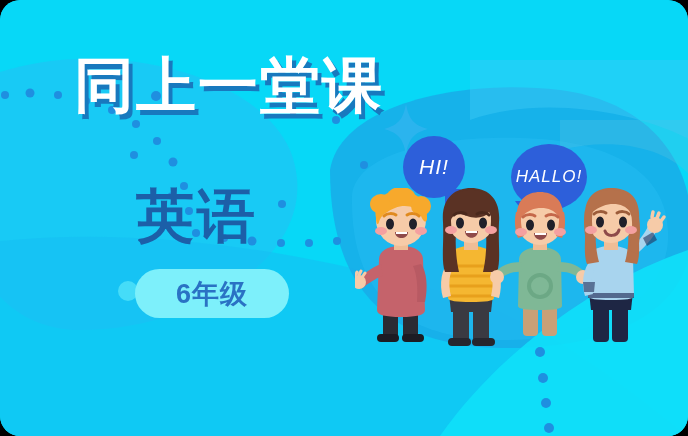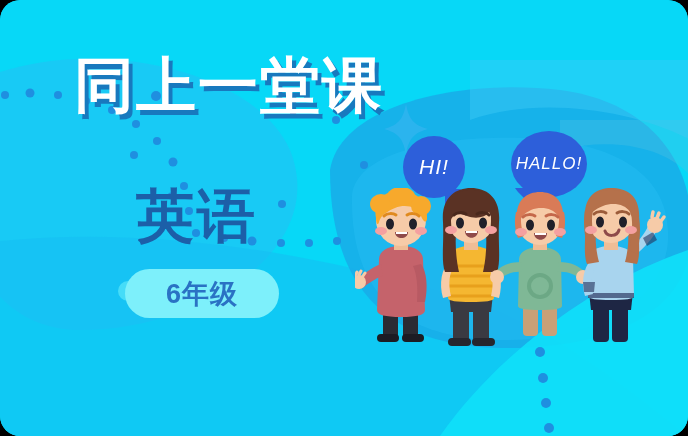--- a/index.html
+++ b/index.html
@@ -17,41 +17,41 @@
 
   #main-title{position:absolute;left:50px;top:55px;
       font-size:60px;line-height:62px;font-weight:bold;color:#ffffff;
       letter-spacing:2px;white-space:nowrap;
       text-shadow:4px 5px 0px #1879BE;}
 
   #subject-title{position:absolute;left:112px;top:186px;
       font-size:58px;line-height:60px;font-weight:bold;color:#1C5FA8;
       letter-spacing:3px;white-space:nowrap;}
 
-  #grade-badge{position:absolute;left:101px;top:269px;
+  #grade-badge{position:absolute;left:111px;top:269px;
       width:154px;height:49px;border-radius:25px;background:#7DF0FB;
       display:flex;align-items:center;justify-content:center;}
   #grade-badge-label{font-size:27px;font-weight:bold;color:#2A72C4;
       letter-spacing:1px;}
 
   
   .bubble{position:absolute;border-radius:50%;background:#2D5FDA;
       display:flex;align-items:center;justify-content:center;}
   .bubble span{color:#fff;font-weight:normal;font-style:italic;
       letter-spacing:1px;}
   .bubble .tail{position:absolute;width:0;height:0;}
 
   #bubble-hi{left:403px;top:136px;width:62px;height:62px;}
   #bubble-hi span{font-size:21px;}
   #bubble-hi .tail{right:4px;bottom:-8px;
       border-left:13px solid #2D5FDA;border-right:3px solid transparent;
       border-bottom:13px solid transparent;border-top:4px solid #2D5FDA;
       border-radius:0 0 8px 0;}
 
-  #bubble-hallo{left:511px;top:131px;width:76px;height:66px;
+  #bubble-hallo{left:511px;top:144px;width:76px;height:66px;
       border-radius:50%;}
   #bubble-hallo span{font-size:17px;}
   #bubble-hallo .tail{left:4px;bottom:-9px;
       border-right:14px solid #2D5FDA;border-left:3px solid transparent;
       border-bottom:14px solid transparent;border-top:4px solid #2D5FDA;
       border-radius:0 0 0 8px;}
 
   
   #characters{position:absolute;left:355px;top:188px;width:330px;height:160px;}
 </style>

